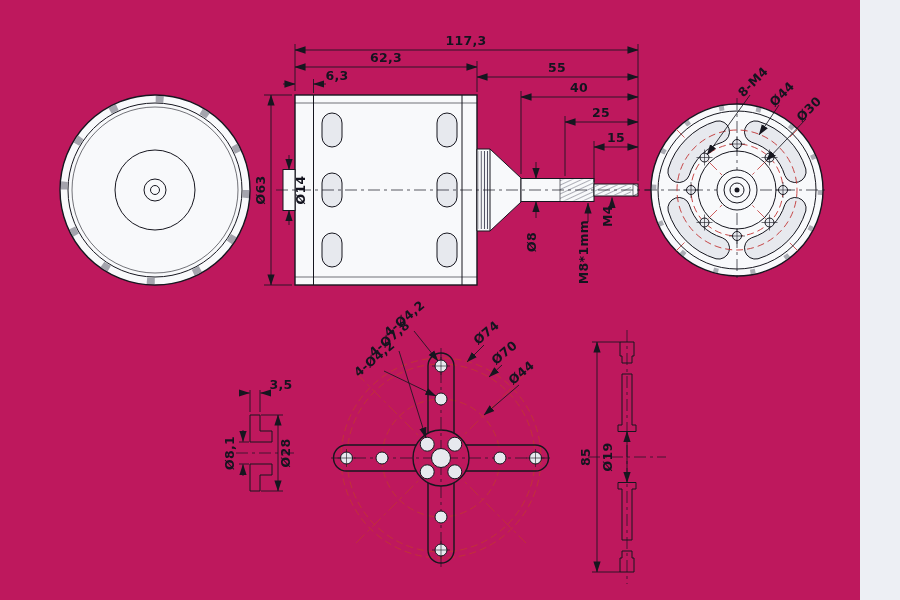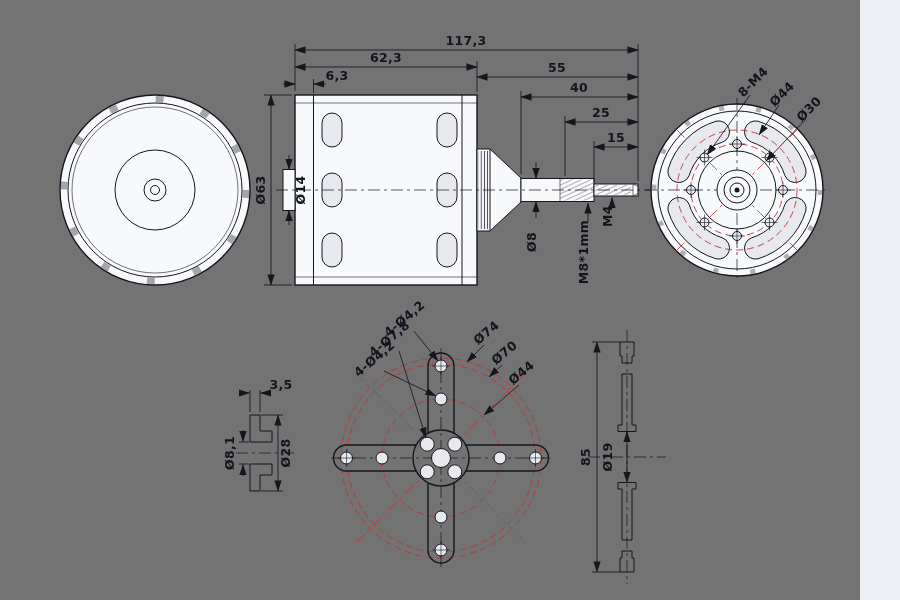--- a/index.html
+++ b/index.html
@@ -1,16 +1,16 @@
 <!DOCTYPE html>
 <html><head>
 <meta charset="utf-8">
 <style>
   html,body { margin:0; padding:0; background:#edeff4; }
-  .stage { width:860px; height:600px; position:relative; background:#737373; overflow:hidden; }
+  .stage { width:860px; height:600px; position:relative; background:#be185d; overflow:hidden; }
   svg { display:block; }
   .lbl { font:600 12.5px "DejaVu Sans", sans-serif; fill:#14141f; letter-spacing:.3px; text-anchor:middle; }
   .ol   { stroke:#16161f; stroke-width:1.4; fill:none; }
   .ol2  { stroke:#16161f; stroke-width:1;   fill:none; }
   .thin { stroke:#16161f; stroke-width:.6;  fill:none; }
   .dl   { stroke:#16161f; stroke-width:.85; fill:none; }
   .cl   { stroke:#16161f; stroke-width:.7;  fill:none; stroke-dasharray:12 4 3 4; }
   .red  { stroke:#c23434; stroke-width:.9;  fill:none; stroke-dasharray:7 4; }
   .redcl{ stroke:#c23434; stroke-width:.8;  fill:none; stroke-dasharray:12 4 3 4; }
   .pf   { fill:#f8f9fb; }

